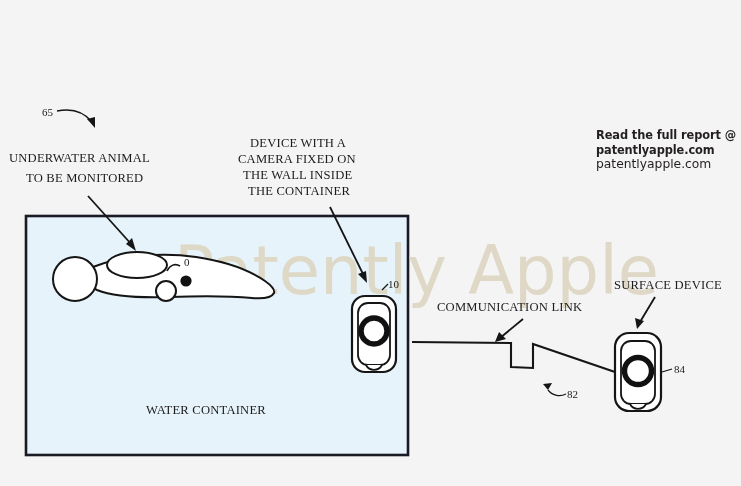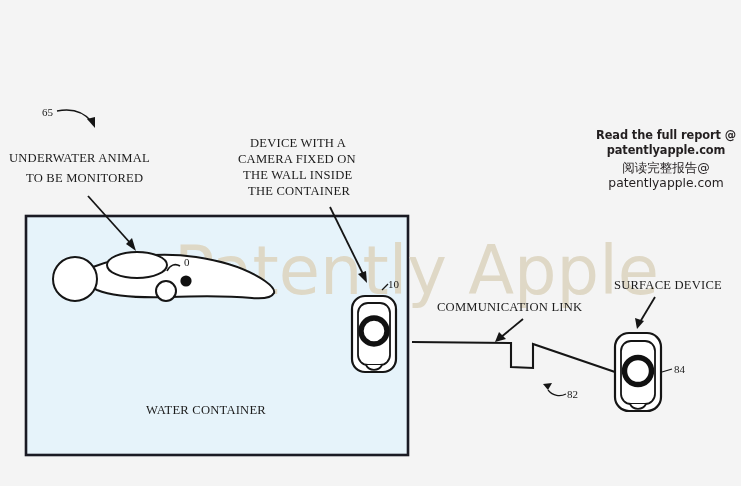--- a/index.html
+++ b/index.html
@@ -43,21 +43,20 @@
     font-size: 67px;
     fill: #ded7c4;
     opacity: 0.95;
     letter-spacing: 0px;
   }
   .promo {
     position: absolute;
     left: 596px;
     top: 128px;
     width: 140px;
-    text-align: center;
   }
   .promo .line-bold {
     font-family: "DejaVu Sans", sans-serif;
     font-weight: bold;
     font-size: 11.4px;
     color: #231f20;
     line-height: 14.5px;
     letter-spacing: -0.1px;
   }
   .promo .line-cn {
@@ -166,17 +165,16 @@
       <path d="M 637 329 L 635 318 L 644 321 Z" fill="#151515"></path>
     </g>
 
     <text class="cap" x="146" y="414">WATER CONTAINER</text>
 
   </svg>
 
   <div class="promo">
     <div class="line-bold">Read the full report @</div>
     <div class="line-bold">patentlyapple.com</div>
-    <div class="line-cn">阅读完整报告@</div>
     <div class="line-url">patentlyapple.com</div>
   </div>
 
 </div>
 
 </body></html>

